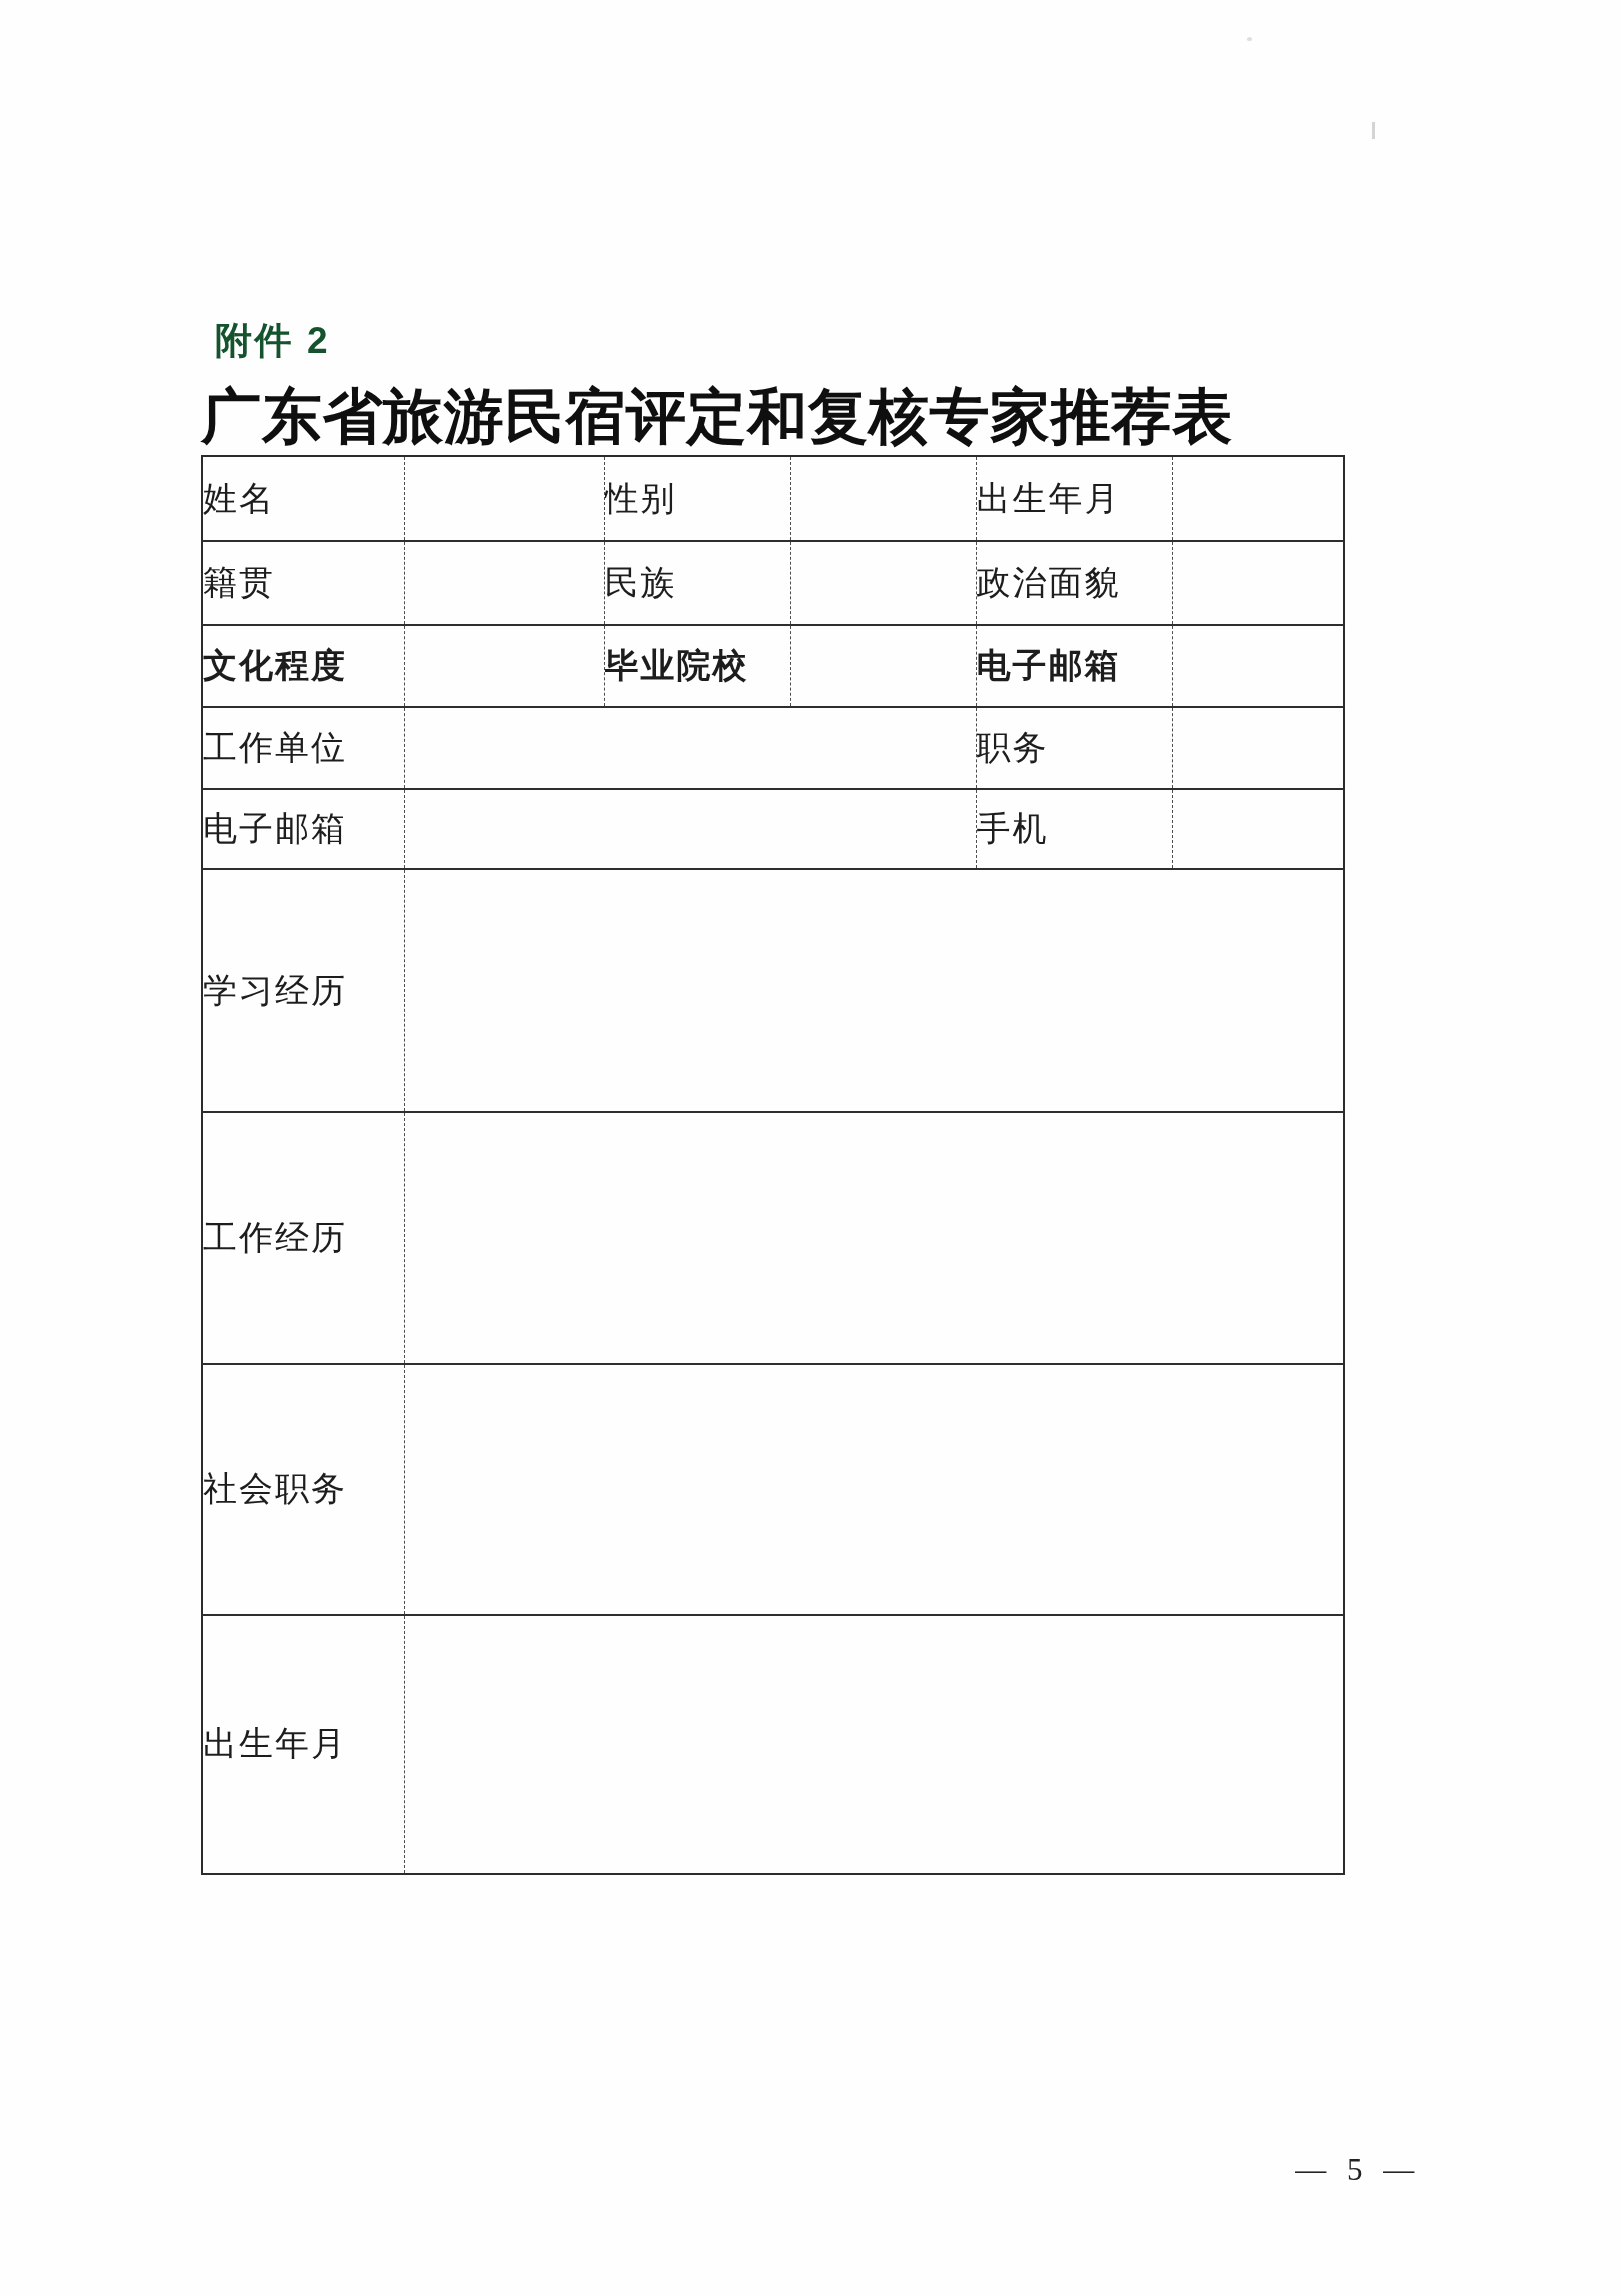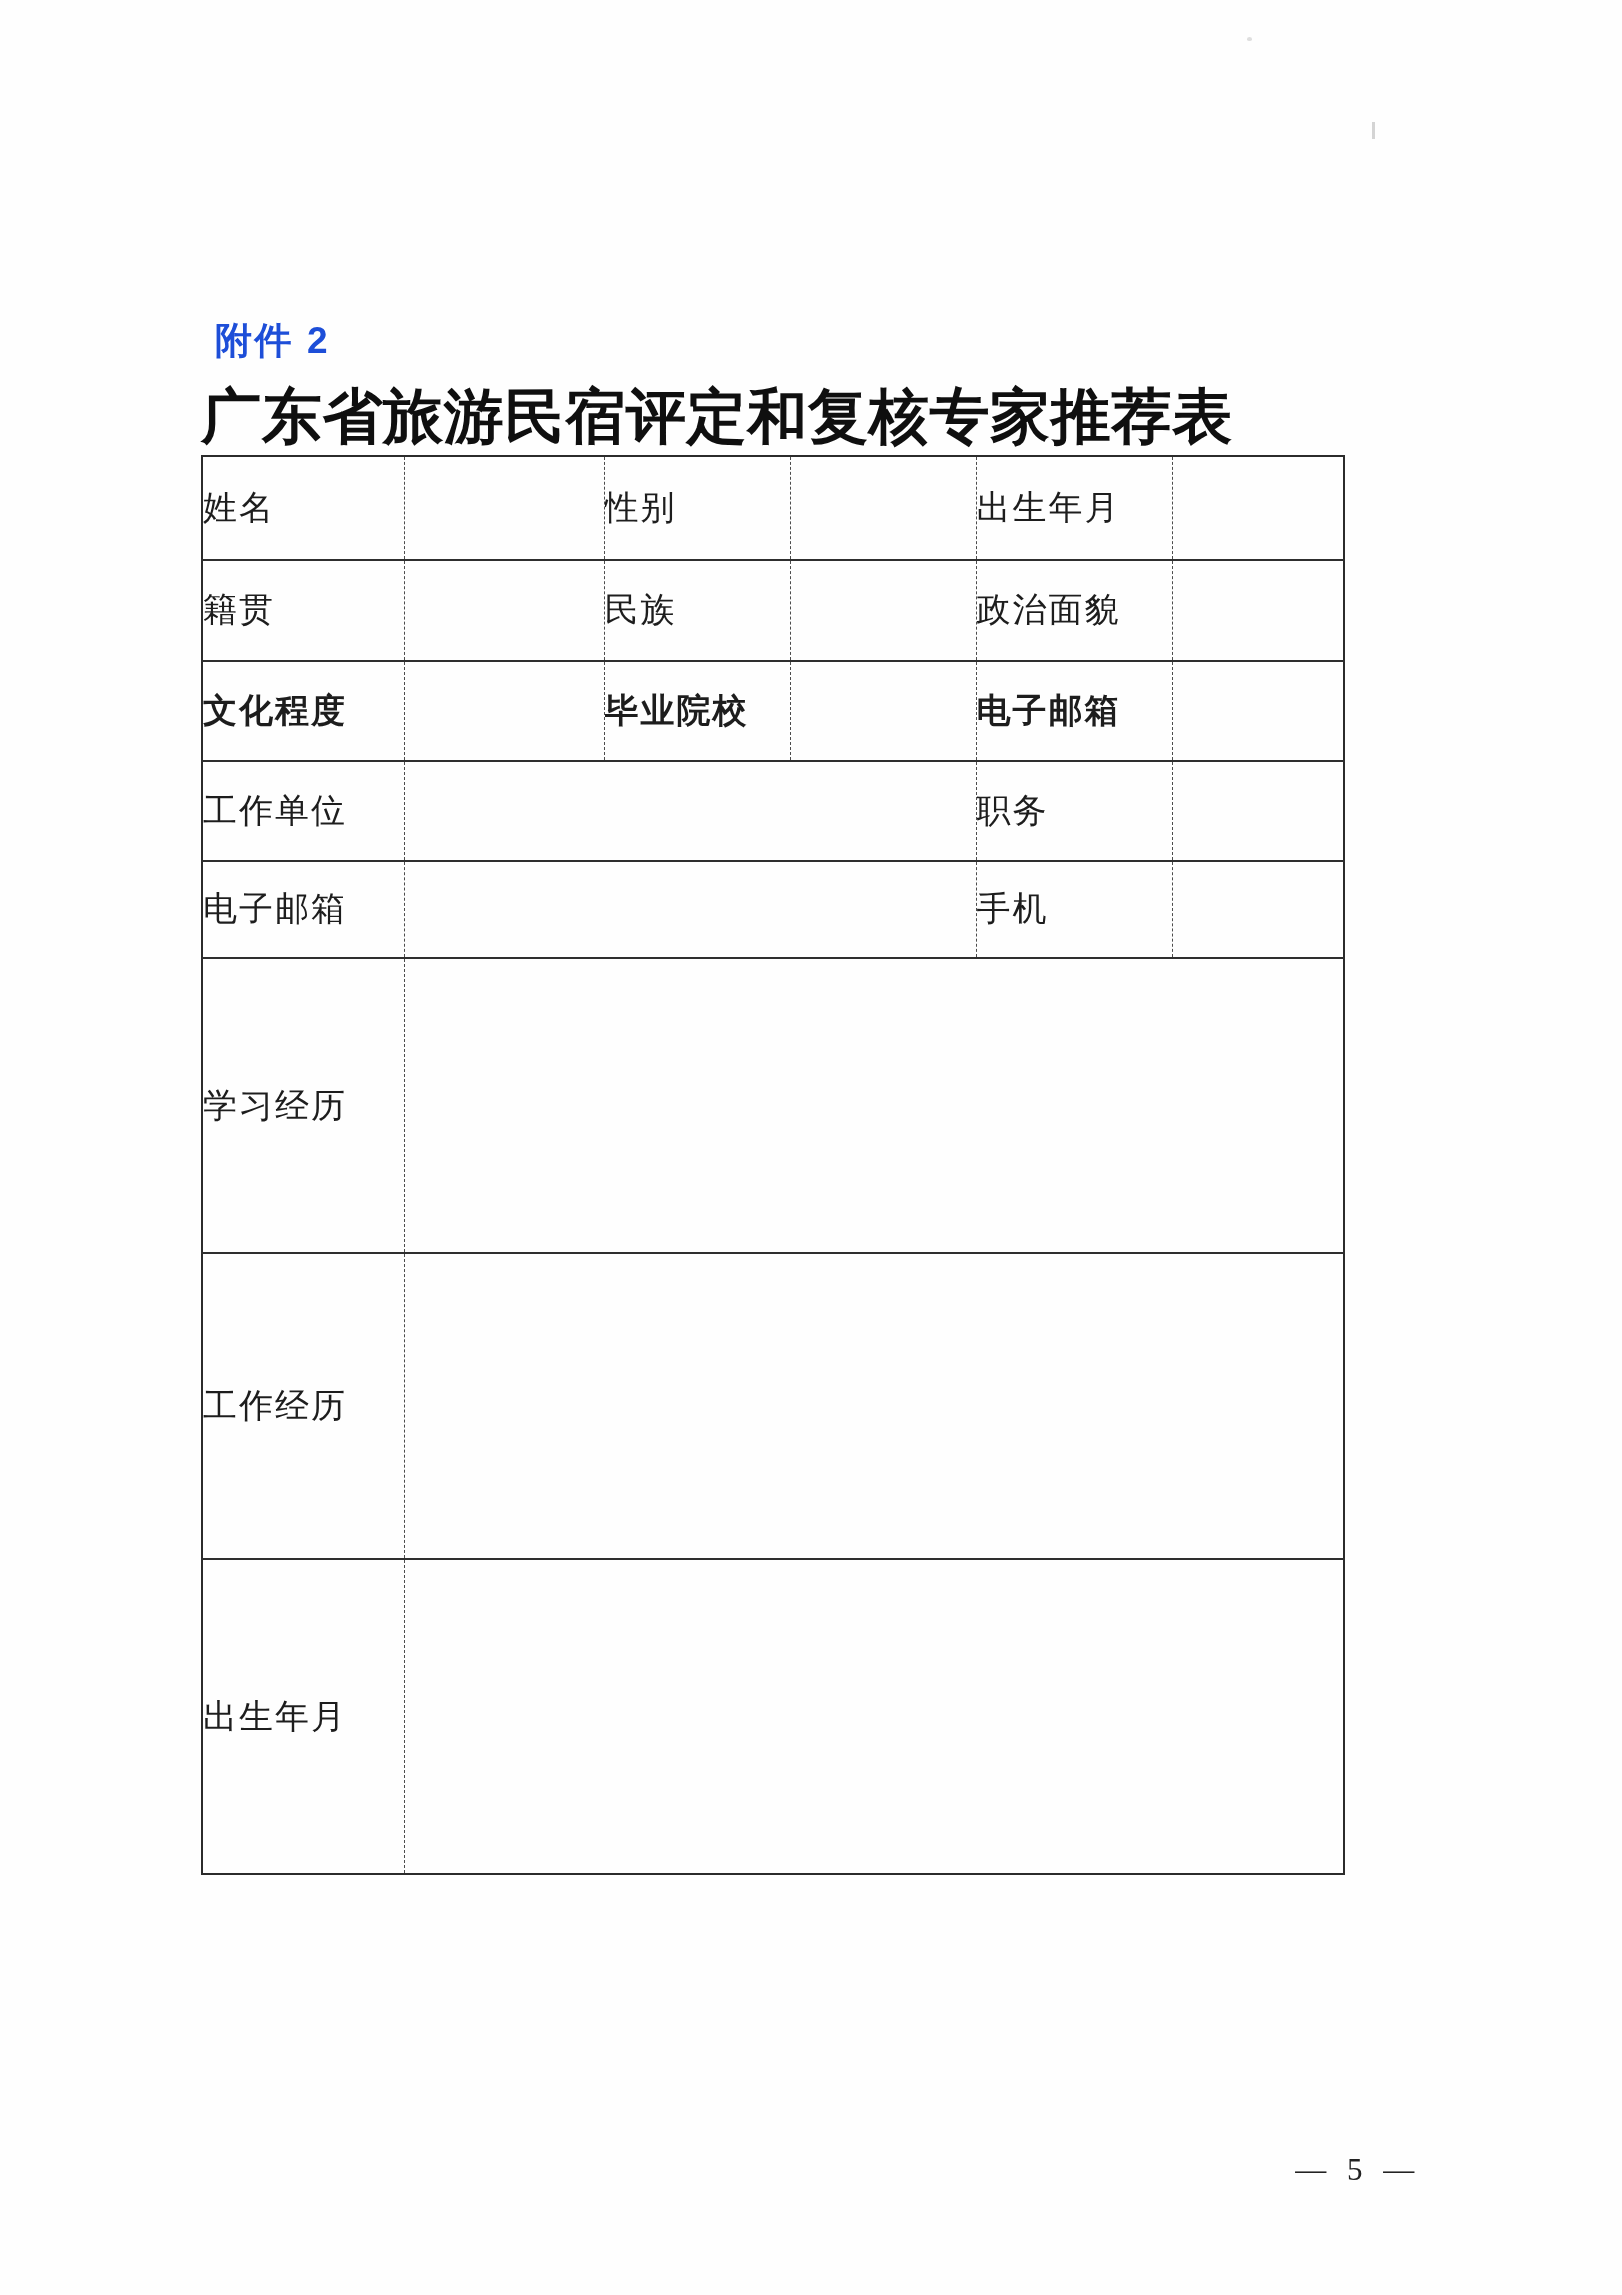--- a/index.html
+++ b/index.html
@@ -6,21 +6,21 @@
   .page {
     position:relative;
     width:1623px; height:2295px;
     background:#fefefe;
     font-family:"Liberation Serif", serif;
     overflow:hidden;
   }
   .attachment {
     position:absolute; left:215px; top:316px;
     font-family:"Liberation Sans", sans-serif;
-    font-weight:700; font-size:37px; color:#1d4ed8; letter-spacing:2.6px;
+    font-weight:700; font-size:37px; color:#14532d; letter-spacing:2.6px;
     white-space:pre;
   }
   .title {
     position:absolute; left:201px; top:377px; width:1143px; margin:0;
     text-align:left;
     font-family:"Liberation Serif", serif;
     font-weight:700; font-size:60px; color:#0f0f0f; letter-spacing:0.7px;
     white-space:nowrap;
   }
   table.form {
@@ -121,20 +121,24 @@
         <td class="val"></td>
       </tr>
       <tr class="r6">
         <td class="tlbl">学习经历</td>
         <td class="val" colspan="5"></td>
       </tr>
       <tr class="r7">
         <td class="tlbl">工作经历</td>
         <td class="val" colspan="5"></td>
       </tr>
+      <tr class="r8">
+        <td class="tlbl">社会职务</td>
+        <td class="val" colspan="5"></td>
+      </tr>
       <tr class="r9">
         <td class="tlbl">出生年月</td>
         <td class="val" colspan="5"></td>
       </tr>
     </tbody>
   </table>
 
   <div class="artifact-a"></div>
   <div class="artifact-b"></div>
 

